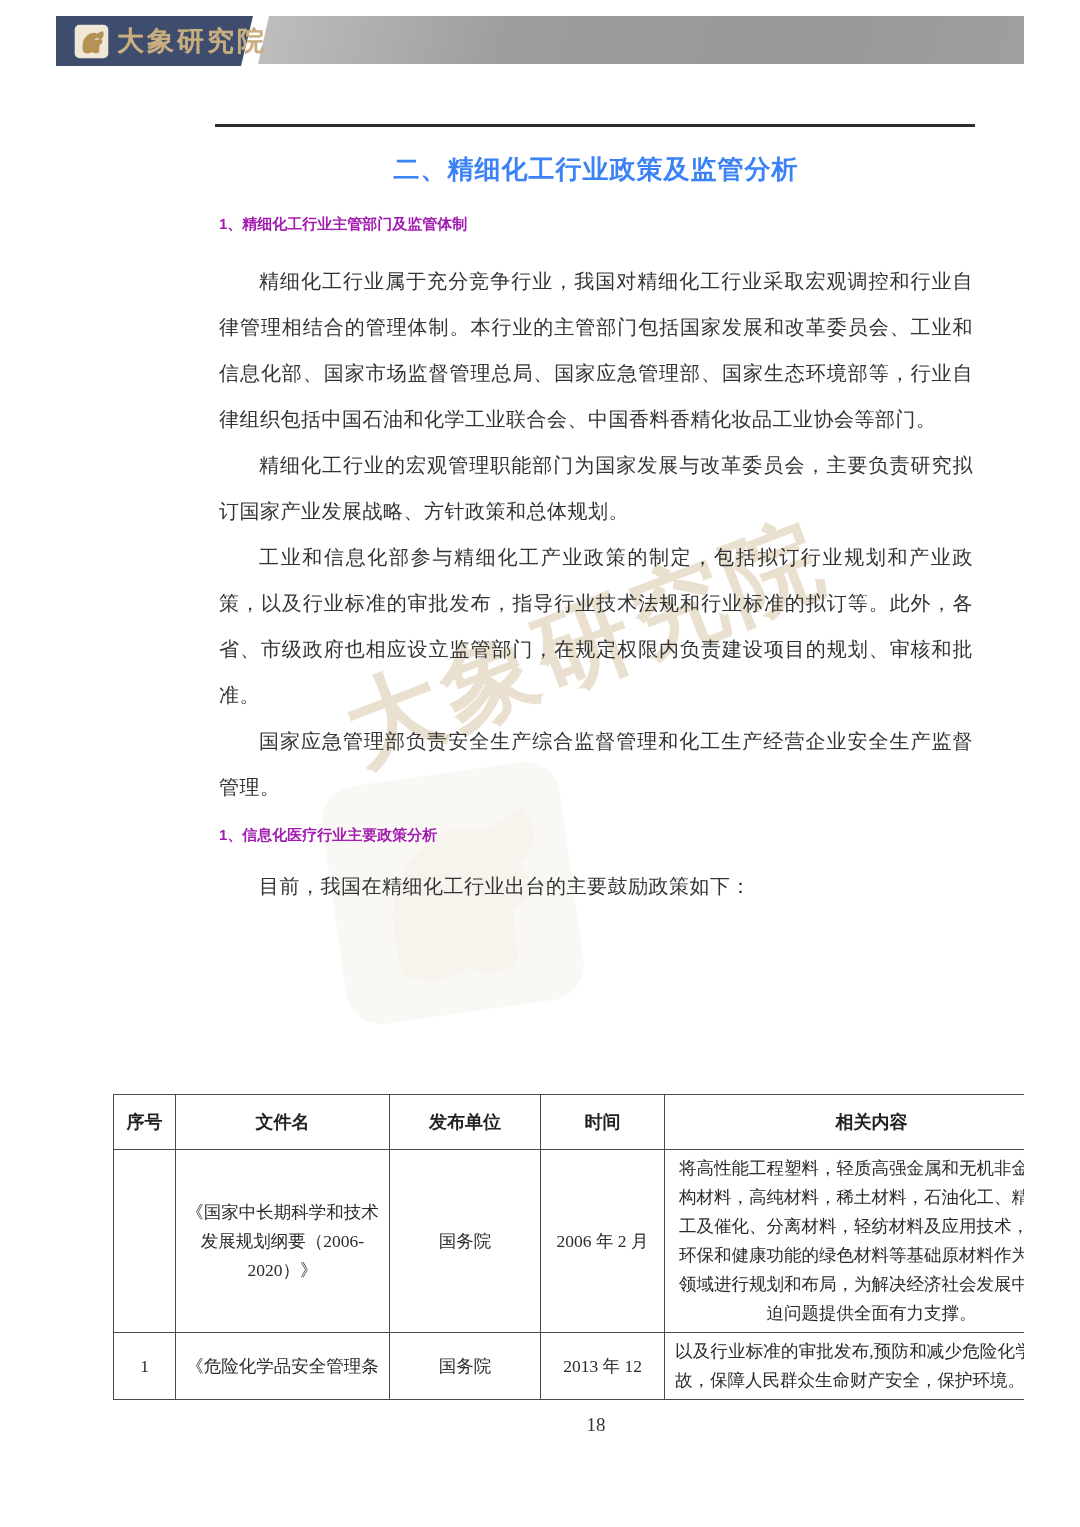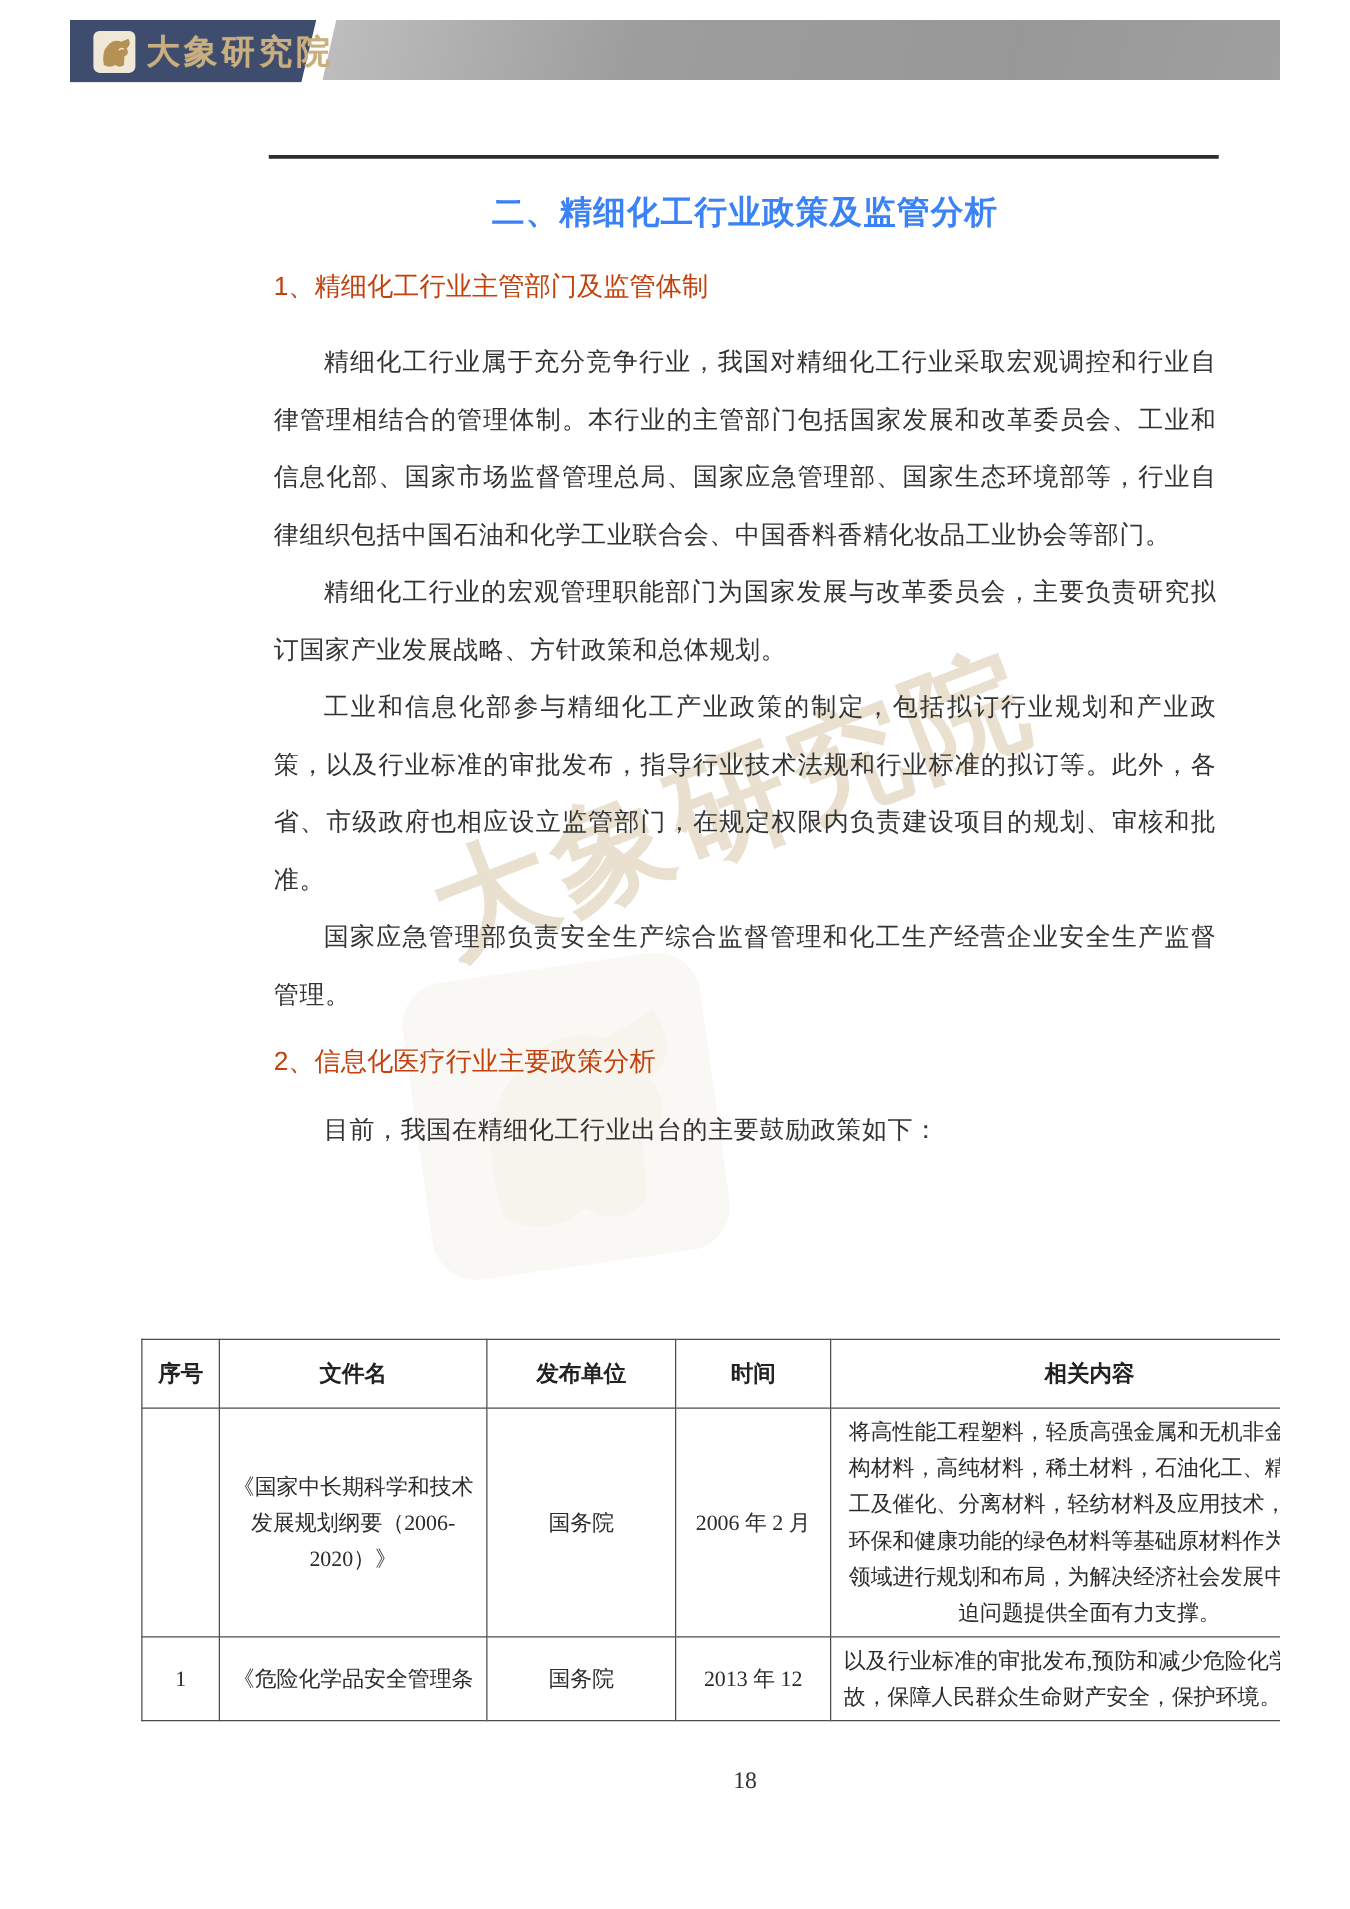--- a/index.html
+++ b/index.html
@@ -48,31 +48,31 @@
 
   
   .content { position:absolute; left:163px; top:128px; width:754px; }
   .doc-title {
     font-family:"Liberation Sans","DejaVu Sans",sans-serif;
     font-size:26px; font-weight:bold; color:#3b82f6;
     text-align:center; margin:8px 0 28px 0; letter-spacing:1px;
   }
   .sec-heading {
     font-family:"Liberation Sans","DejaVu Sans",sans-serif;
-    font-size:21px; font-weight:normal; color:#c2410c; margin:10px 0 24px 0;
+    font-size:15px; font-weight:bold; color:#a21caf; margin:10px 0 24px 0;
   }
   .sec-heading.second { margin:16px 0 18px 0; }
   .para {
     font-size:20px; line-height:46px; text-align:justify; text-indent:2em;
     color:#333333; letter-spacing:0.5px;
   }
 
   
   .policy-table {
-    position:absolute; left:57px; top:1055px; width:965px;
+    position:absolute; left:57px; top:1078px; width:965px;
     border-collapse:collapse; table-layout:fixed;
     font-size:17.5px; color:#2b2b2b;
   }
   .policy-table col.c1{width:62px;} .policy-table col.c2{width:214px;}
   .policy-table col.c3{width:151px;} .policy-table col.c4{width:124px;}
   .policy-table col.c5{width:414px;}
   .policy-table th, .policy-table td {
     border:1.6px solid #4c4c4c; vertical-align:middle; padding:2px 6px;
   }
   .policy-table th {
@@ -116,21 +116,21 @@
 
   <div class="content">
     <h1 class="doc-title">二、精细化工行业政策及监管分析</h1>
 
     <h2 class="sec-heading">1、精细化工行业主管部门及监管体制</h2>
     <p class="para">精细化工行业属于充分竞争行业，我国对精细化工行业采取宏观调控和行业自律管理相结合的管理体制。本行业的主管部门包括国家发展和改革委员会、工业和信息化部、国家市场监督管理总局、国家应急管理部、国家生态环境部等，行业自律组织包括中国石油和化学工业联合会、中国香料香精化妆品工业协会等部门。</p>
     <p class="para">精细化工行业的宏观管理职能部门为国家发展与改革委员会，主要负责研究拟订国家产业发展战略、方针政策和总体规划。</p>
     <p class="para">工业和信息化部参与精细化工产业政策的制定，包括拟订行业规划和产业政策，以及行业标准的审批发布，指导行业技术法规和行业标准的拟订等。此外，各省、市级政府也相应设立监管部门，在规定权限内负责建设项目的规划、审核和批准。</p>
     <p class="para">国家应急管理部负责安全生产综合监督管理和化工生产经营企业安全生产监督管理。</p>
 
-    <h2 class="sec-heading second">2、信息化医疗行业主要政策分析</h2>
+    <h2 class="sec-heading second">1、信息化医疗行业主要政策分析</h2>
     <p class="para">目前，我国在精细化工行业出台的主要鼓励政策如下：</p>
   </div>
 
   <table class="policy-table">
     <colgroup>
         <col class="c1">
         <col class="c2">
         <col class="c3">
         <col class="c4">
         <col class="c5">

